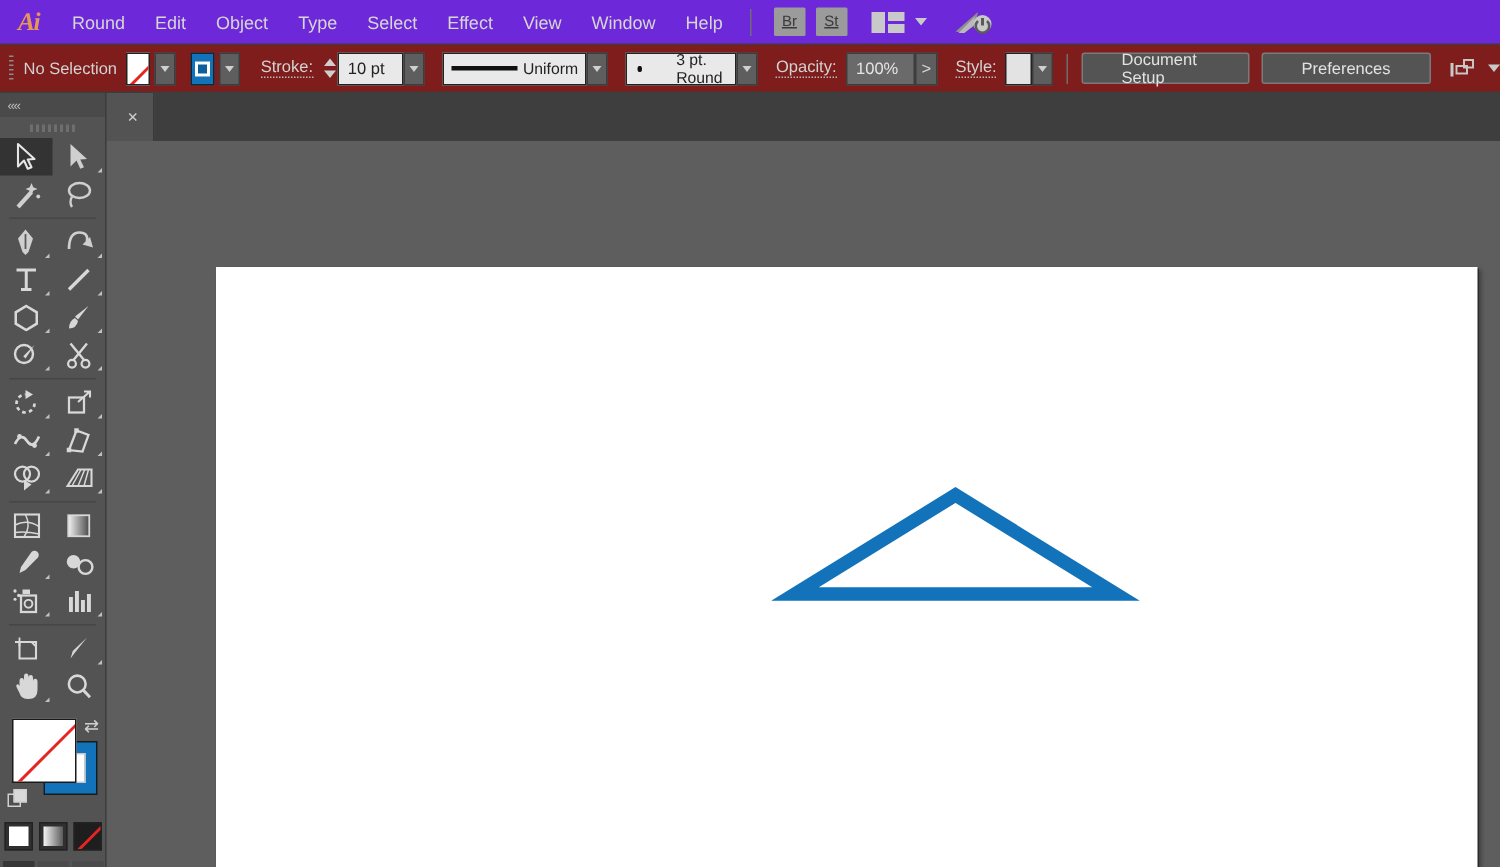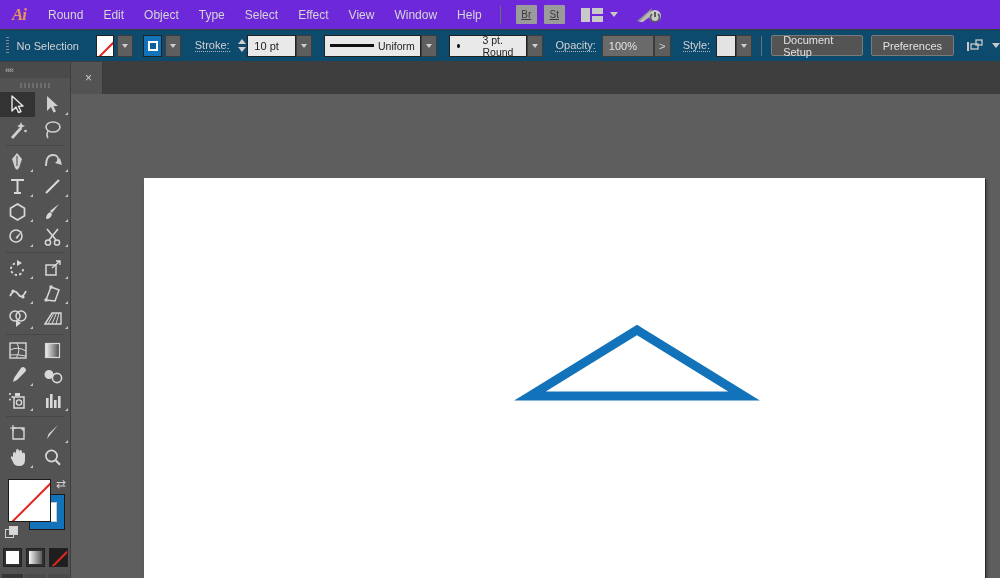--- a/index.html
+++ b/index.html
@@ -42,21 +42,21 @@
   .chev {
     width: 0; height: 0; border-left: 4px solid transparent;
     border-right: 4px solid transparent; border-top: 5px solid #c9c9c9;
     margin-left: 7px;
   }
   .rocket { margin-left: 18px; position: relative; width: 26px; height: 18px; }
 
   
   .controlbar {
     position: absolute; left: 0; top: 30px; width: 1000px; height: 32px;
-    background: #0c4a6e; display: flex; align-items: center;
+    background: #7f1d1d; display: flex; align-items: center;
     border-bottom: 1px solid #3d3d3d; padding-left: 4px;
   }
   .grip { width: 8px; height: 20px; margin-right: 6px; position: relative; }
   .grip i {
     position: absolute; left: 2px; width: 3px; height: 1px;
     background: #8a8a8a;
   }
   .cb-label {
     color: #d2d2d2; font-size: 11px; white-space: nowrap;
   }
@@ -122,21 +122,21 @@
   .brush-field .dot {
     width: 4px; height: 4px; border-radius: 50%; background: #111;
   }
   .brush-field span { font-size: 10.5px; color: #222; }
   .arrow-btn {
     width: 20px; height: 22px; background: #5e5e5e; border: 1px solid #3d3d3d;
     color: #d6d6d6; font-size: 11px; display: flex;
     align-items: center; justify-content: center;
   }
   .pill {
-    height: 21px; padding: 0 11px; border: 1px solid #7a7a7a; border-radius: 2px;
+    height: 21px; padding: 0 26px; border: 1px solid #7a7a7a; border-radius: 2px;
     color: #e2e2e2; font-size: 11px; display: flex; align-items: center;
     background: #545454;
   }
 
   
   .tabbar {
     position: absolute; left: 71px; top: 62px; width: 929px; height: 32px;
     background: #3e3e3e; display: flex; align-items: flex-end;
   }
   .doctab {

